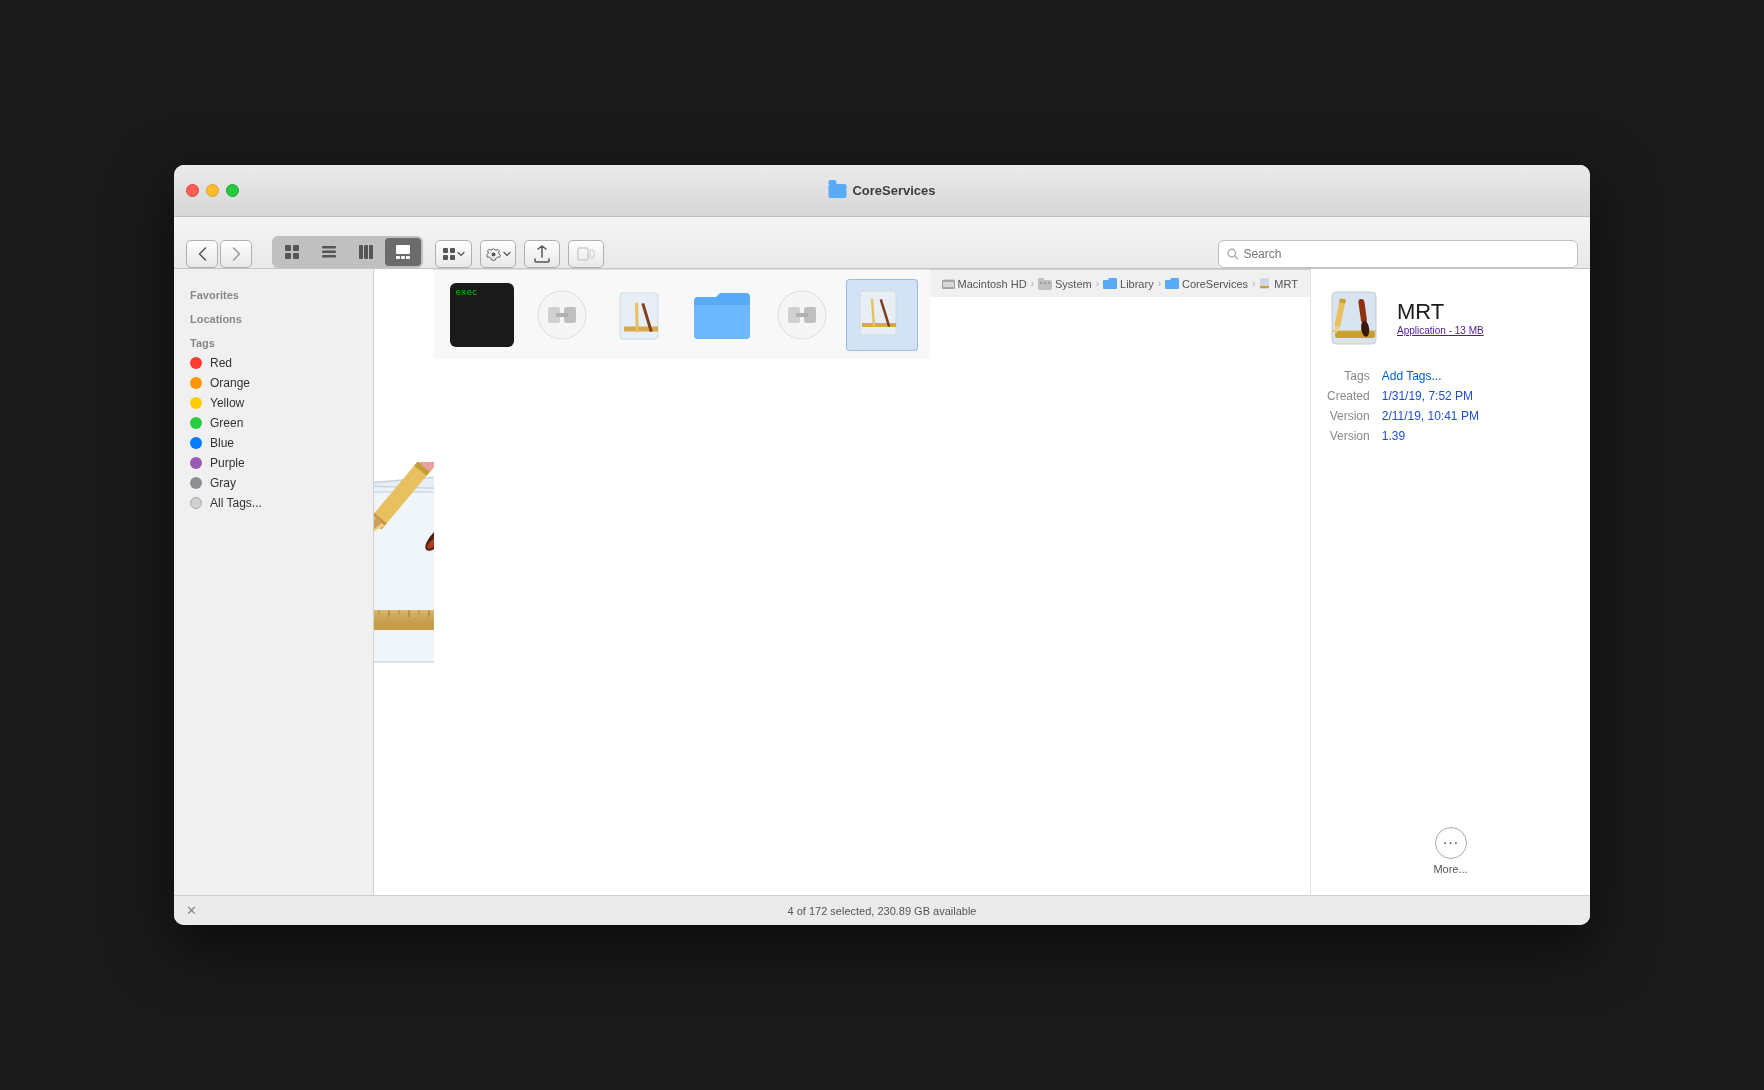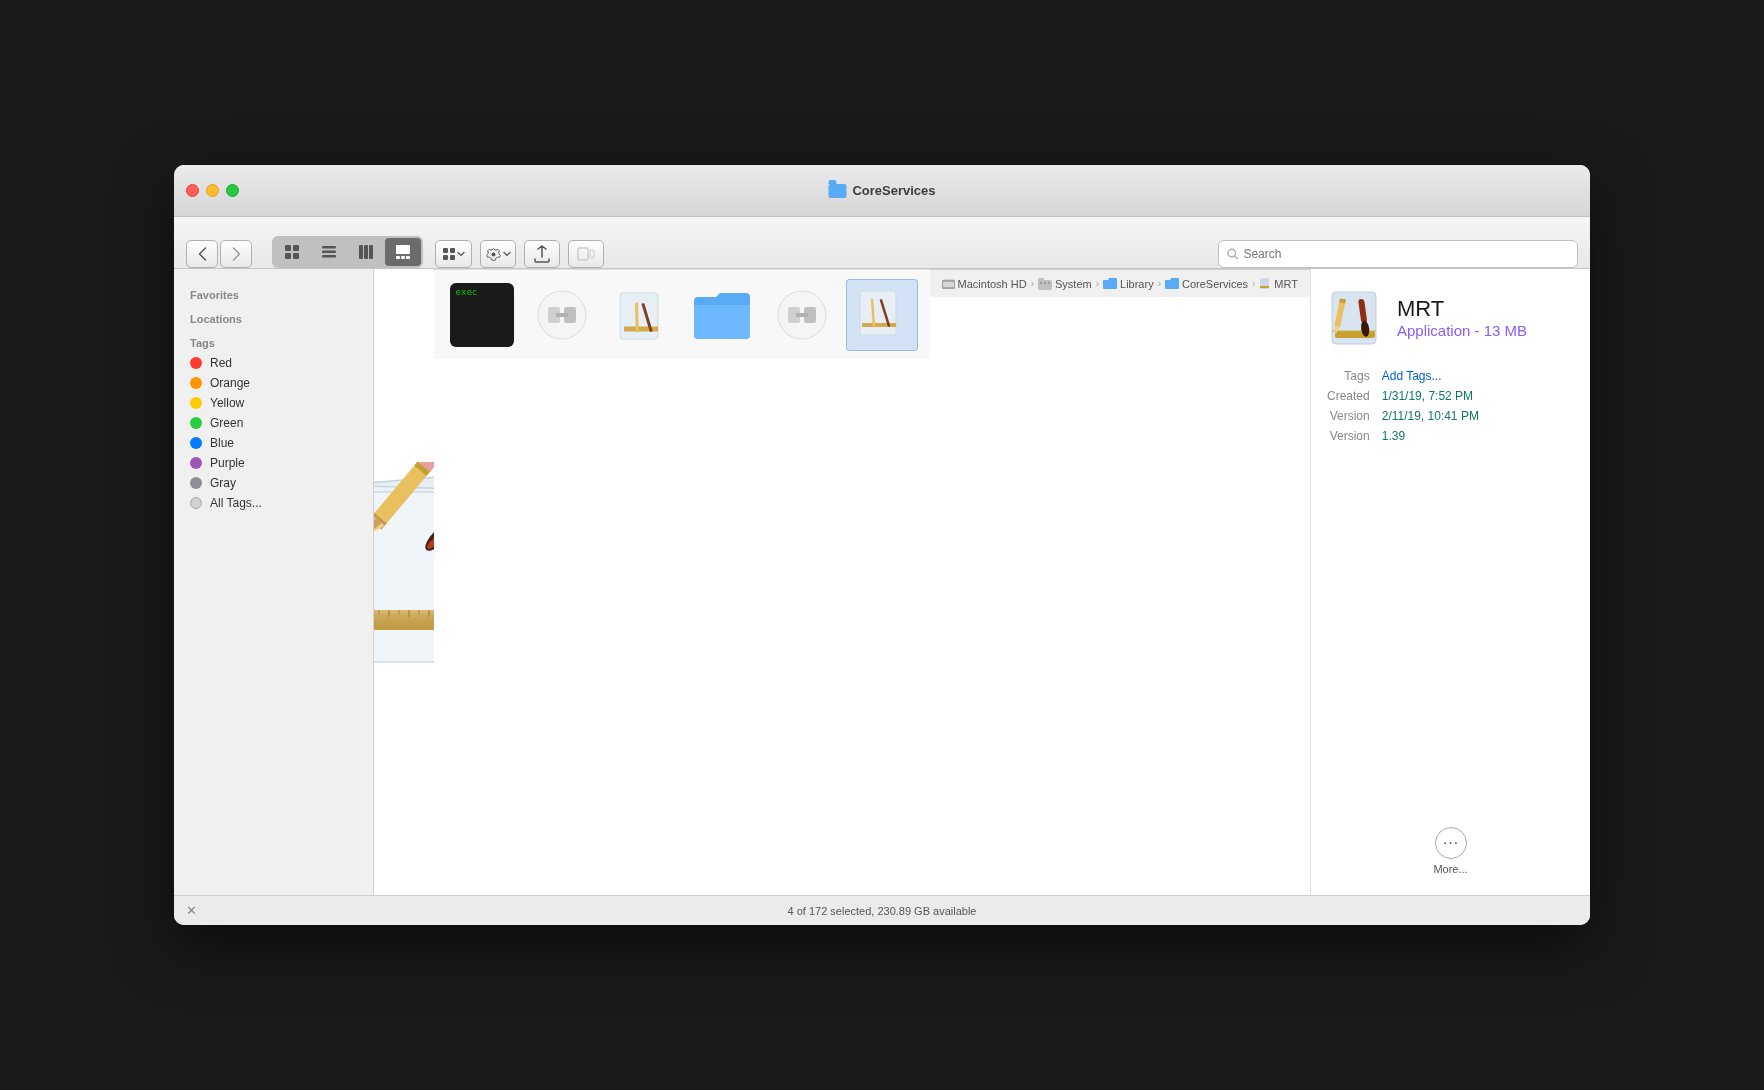--- a/index.html
+++ b/index.html
@@ -357,37 +357,38 @@
       width: 56px;
       height: 56px;
       flex-shrink: 0;
     }
     .info-title {
       font-size: 22px;
       font-weight: 500;
       color: #1a1a1a;
     }
     .info-subtitle {
-      font-size: 15px;
-      color: #8b5cf6;
+      font-size: 10px;
+      color: #4c1d95;
+      text-decoration: underline;
     }
     .info-table {
       margin-top: 12px;
       display: grid;
       grid-template-columns: auto 1fr;
       gap: 6px 12px;
       font-size: 12px;
     }
     .info-label {
       text-align: right;
       color: #888;
       font-weight: 500;
     }
     .info-value {
-      color: #0f766e;
+      color: #1d4ed8;
     }
     .info-value.link-style {
       color: #0060d0;
       cursor: pointer;
     }
     .more-btn {
       display: flex;
       flex-direction: column;
       align-items: center;
       gap: 4px;

